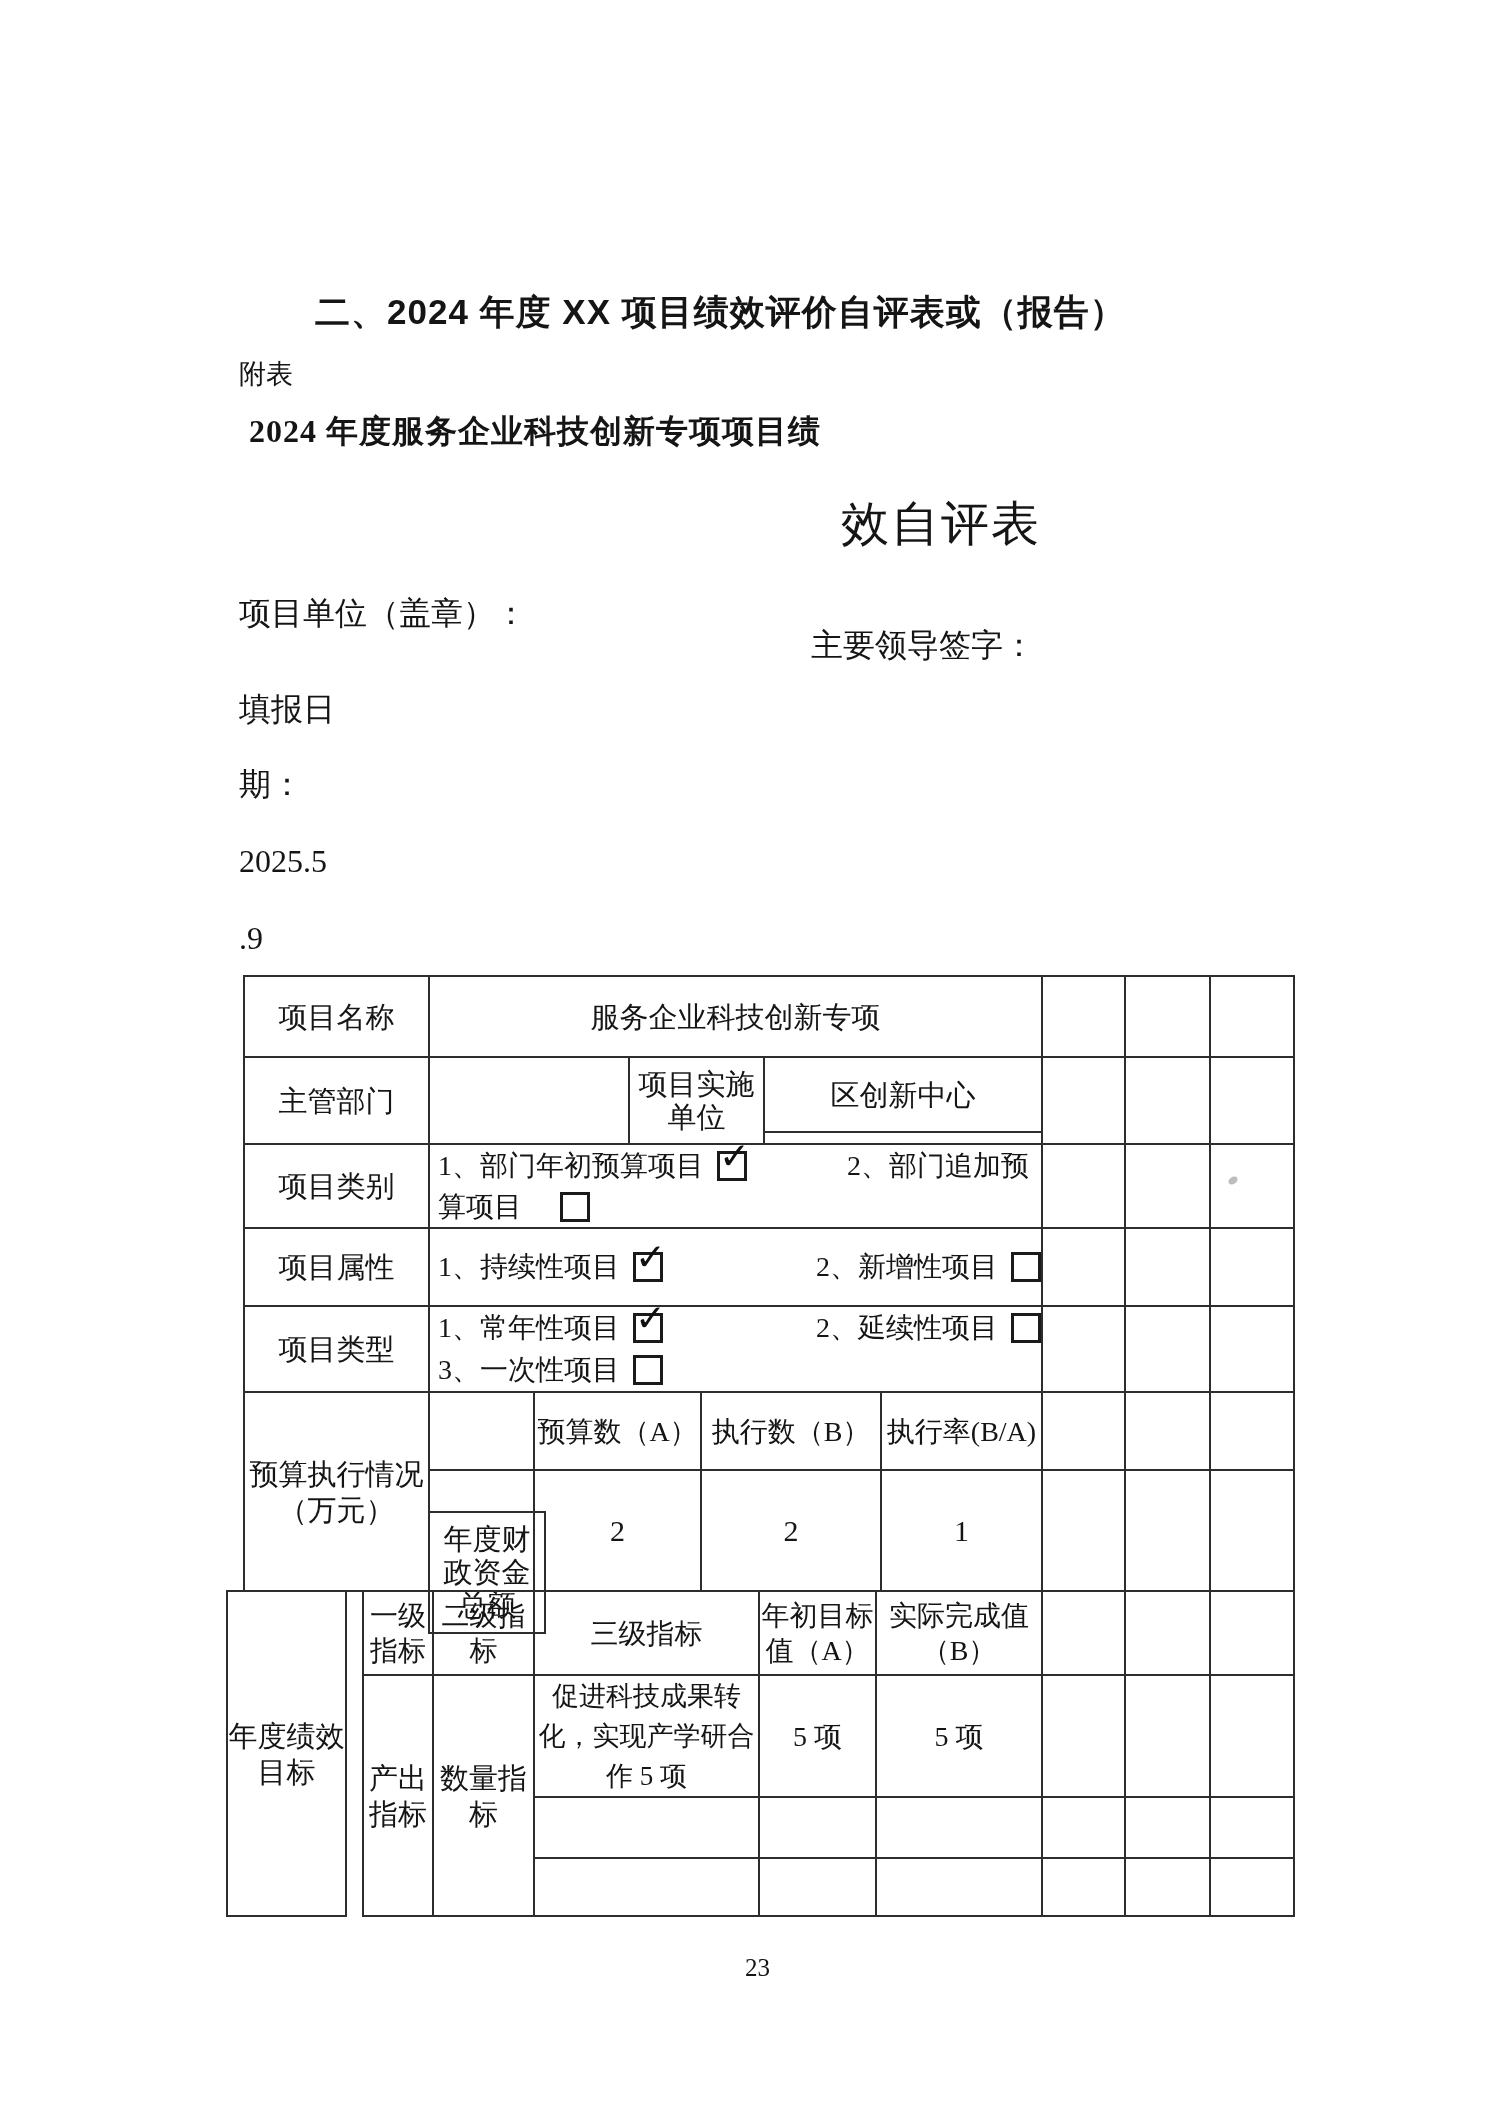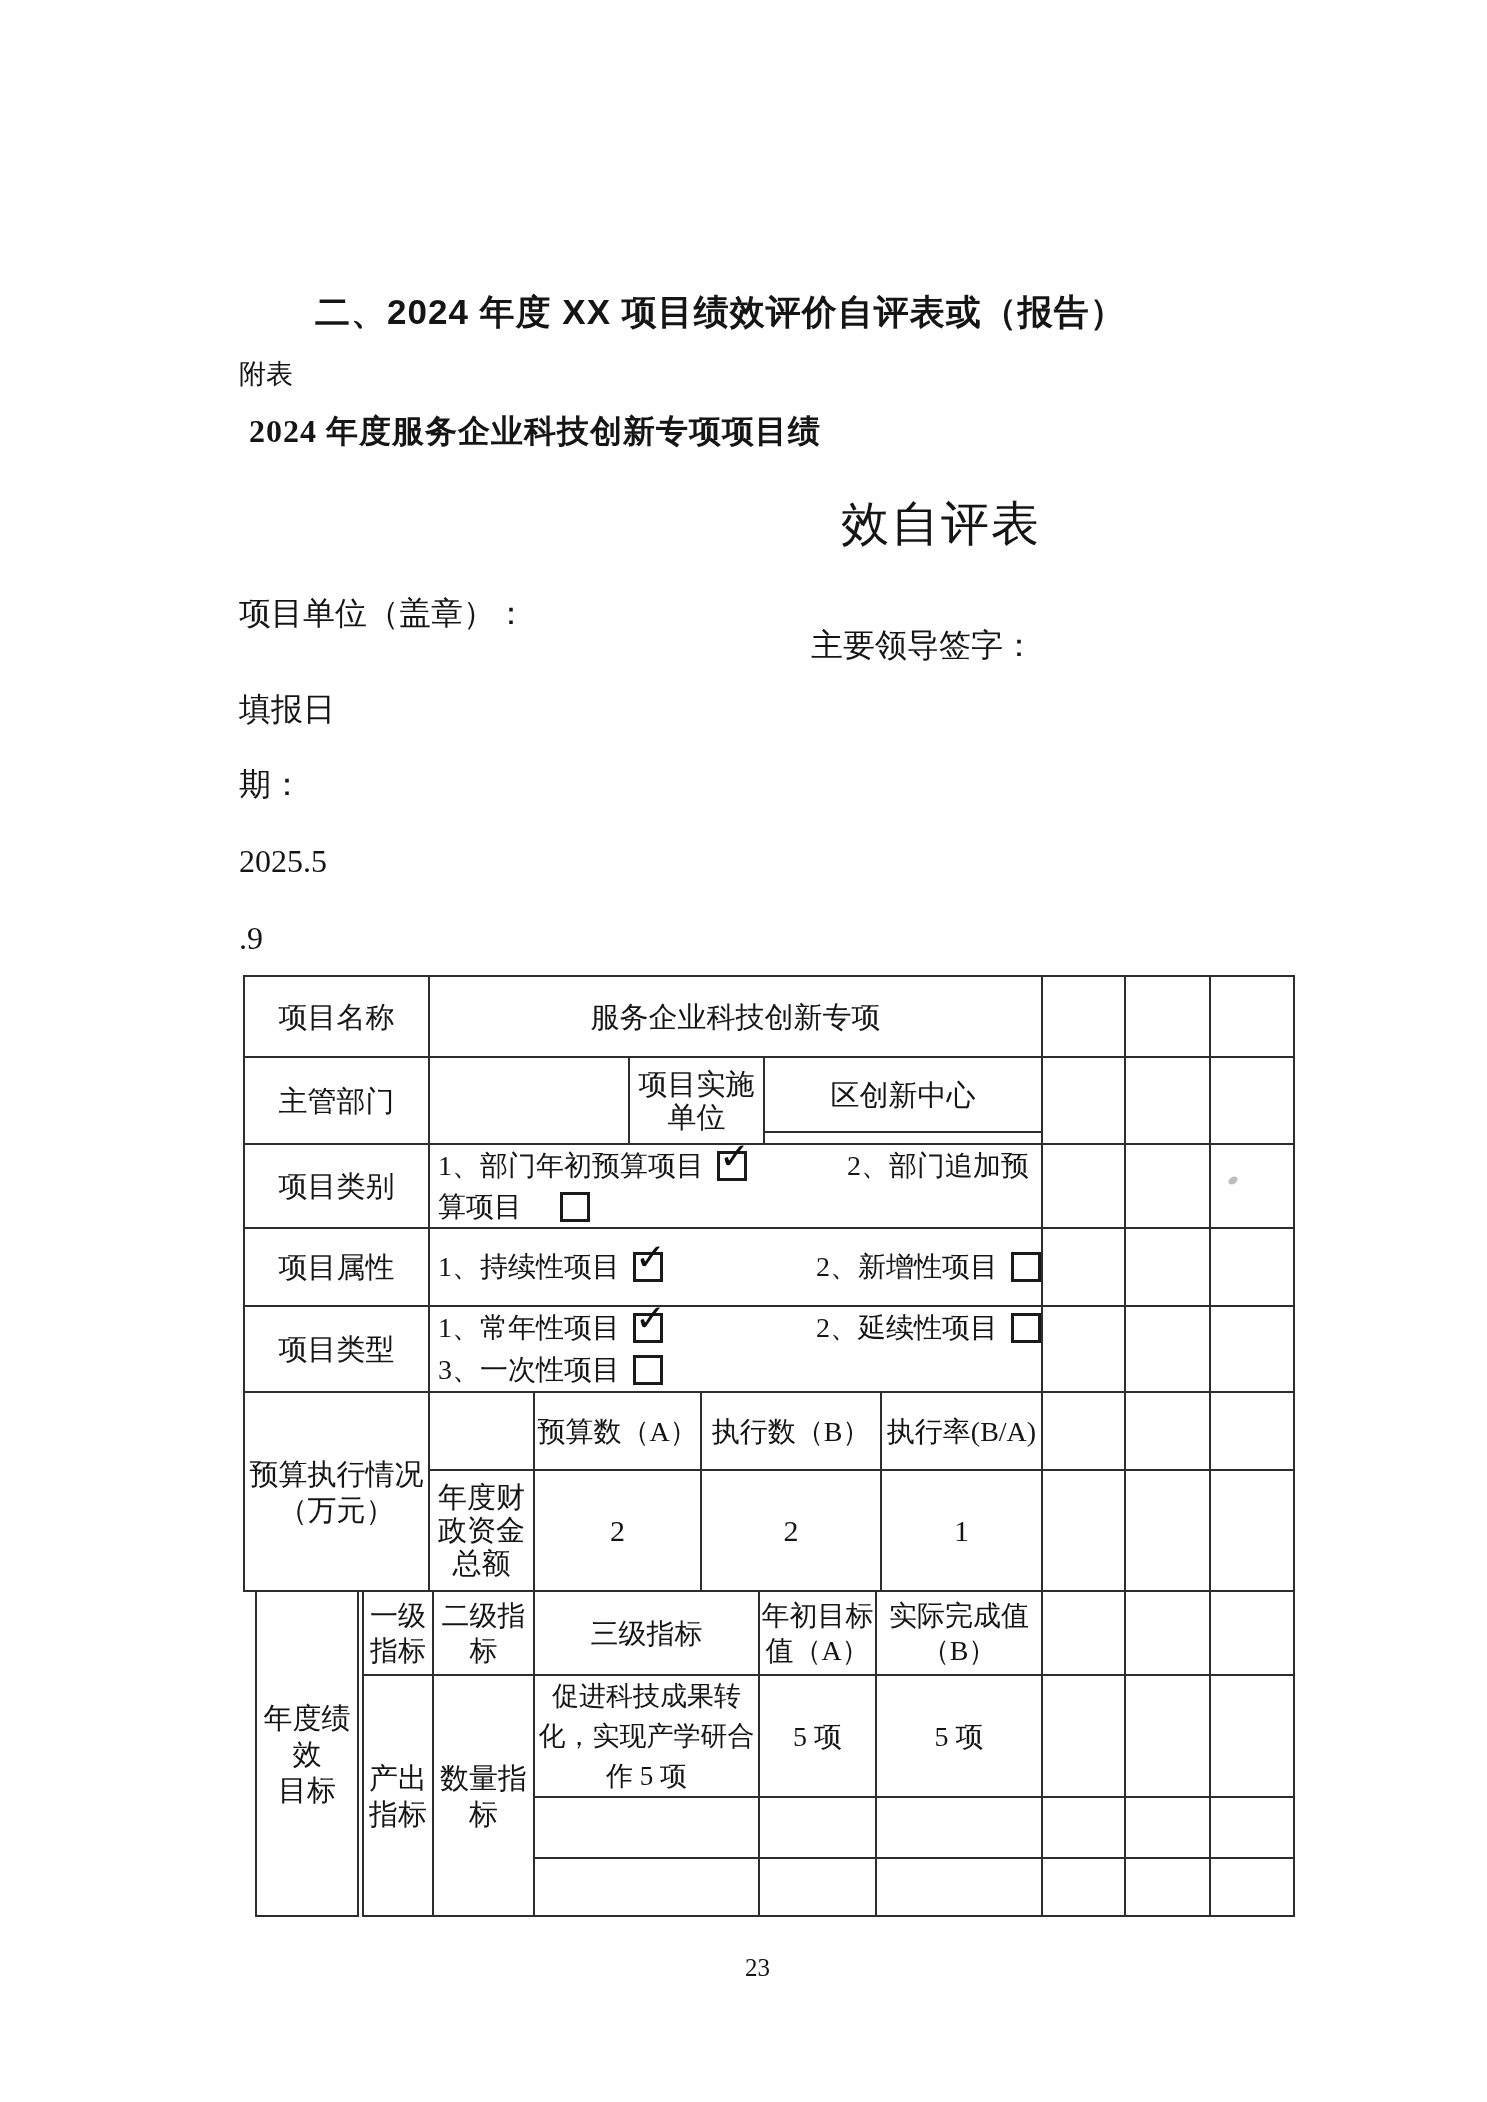--- a/index.html
+++ b/index.html
@@ -141,33 +141,33 @@
   <div>（万元）</div>
 </div>
 <div class="cell" style="left:428px;top:1391px;width:107px;height:80px"></div>
 <div class="cell hdr-sm" style="left:533px;top:1391px;width:169px;height:80px">预算数（A）</div>
 <div class="cell hdr-sm" style="left:700px;top:1391px;width:182px;height:80px">执行数（B）</div>
 <div class="cell hdr-sm" style="left:880px;top:1391px;width:163px;height:80px">执行率(B/A)</div>
 <div class="cell" style="left:1041px;top:1391px;width:85px;height:80px"></div>
 <div class="cell" style="left:1124px;top:1391px;width:87px;height:80px"></div>
 <div class="cell" style="left:1209px;top:1391px;width:86px;height:80px"></div>
 
-<div class="cell stack small-lh" style="left:428px;top:1469px;width:107px;height:123px">
+<div class="cell stack small-lh" style="left:428px;top:1511px;width:118px;height:123px">
   <div>年度财</div>
   <div>政资金</div>
   <div>总额</div>
 </div>
 <div class="cell num" style="left:533px;top:1469px;width:169px;height:123px">2</div>
 <div class="cell num" style="left:700px;top:1469px;width:182px;height:123px">2</div>
 <div class="cell num" style="left:880px;top:1469px;width:163px;height:123px">1</div>
 <div class="cell" style="left:1041px;top:1469px;width:85px;height:123px"></div>
 <div class="cell" style="left:1124px;top:1469px;width:87px;height:123px"></div>
 <div class="cell" style="left:1209px;top:1469px;width:86px;height:123px"></div>
 
-<div class="cell stack" style="left:255px;top:1590px;width:104px;height:327px">
+<div class="cell stack" style="left:226px;top:1590px;width:121px;height:327px">
   <div>年度绩效</div>
   <div>目标</div>
 </div>
 
 <div class="cell stack hdr-sm" style="left:362px;top:1590px;width:72px;height:86px">
   <div>一级</div>
   <div>指标</div>
 </div>
 <div class="cell stack hdr-sm" style="left:432px;top:1590px;width:103px;height:86px">
   <div>二级指</div>

